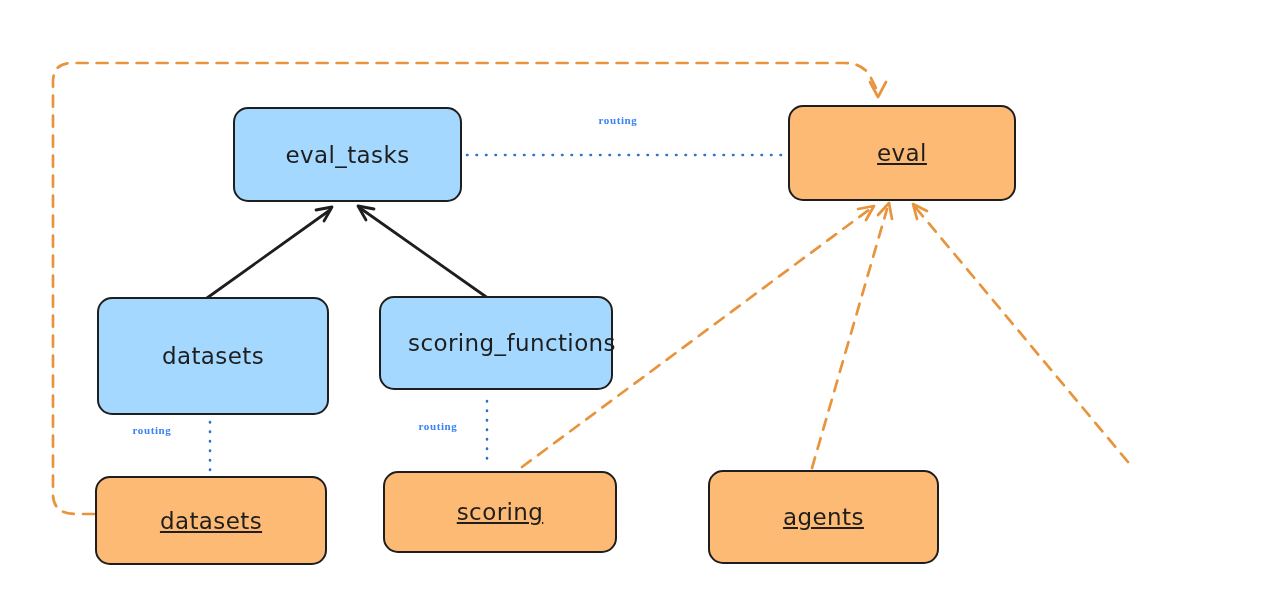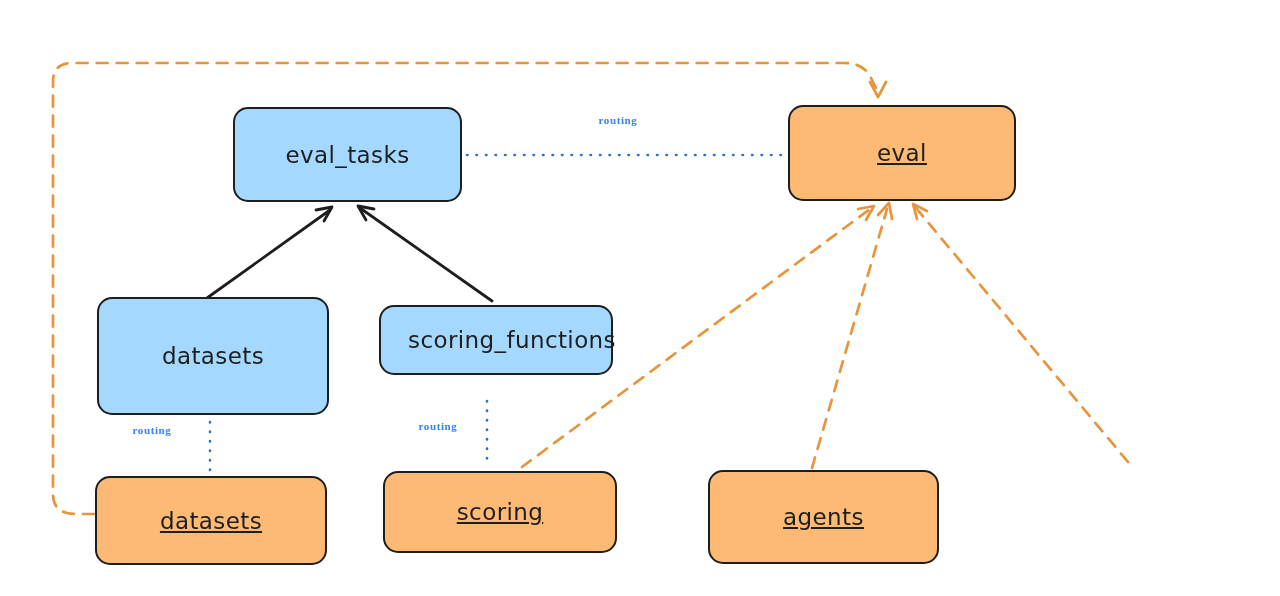--- a/index.html
+++ b/index.html
@@ -32,21 +32,21 @@
     letter-spacing: 0.4px;
     color: #1e1e1e;
     box-sizing: border-box;
   }
   .node.blue  { background: #a5d8ff; }
   .node.green { background: #fdba74; text-decoration: underline; }
 
   .n-eval-tasks        { left: 233px; top: 107px; width: 229px; height: 95px; }
   .n-eval              { left: 788px; top: 105px; width: 228px; height: 96px; }
   .n-datasets          { left:  97px; top: 297px; width: 232px; height: 118px; }
-  .n-scoring-functions { left: 379px; top: 305px; width: 234px; height: 70px; padding-left: 32px; }
+  .n-scoring-functions { left: 379px; top: 296px; width: 234px; height: 94px; padding-left: 32px; }
   .n-datasetio         { left:  95px; top: 476px; width: 232px; height: 89px; }
   .n-scoring           { left: 383px; top: 471px; width: 234px; height: 82px; }
   .n-agents            { left: 708px; top: 470px; width: 231px; height: 94px; }
   .n-inference         { left: 1023px; top: 466px; width: 231px; height: 93px; }
 
   .edge-label {
     position: absolute;
     color: #3b82f6;
     font-size: 11px;
     font-weight: 600;

